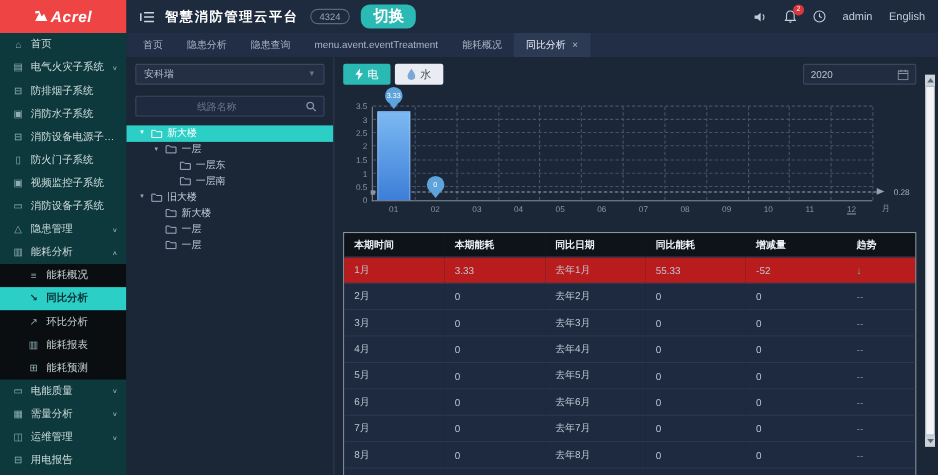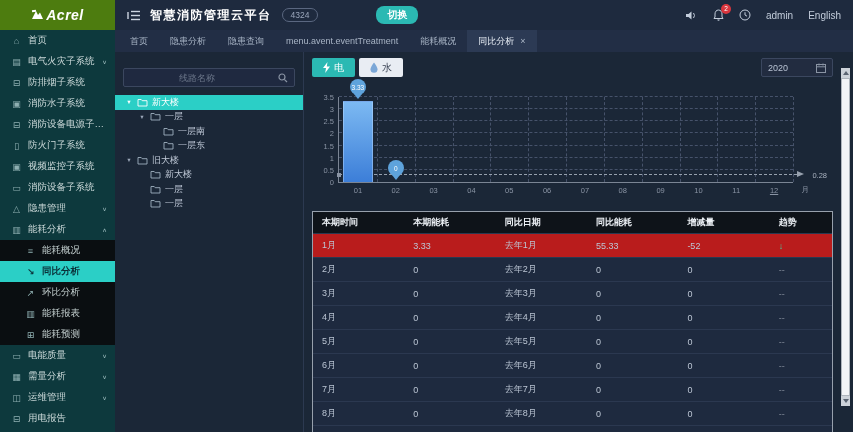--- a/index.html
+++ b/index.html
@@ -1,26 +1,26 @@
 <!DOCTYPE html>
 <html><head>
 <meta charset="utf-8">
 <style>
   * { margin:0; padding:0; box-sizing:border-box; }
   html,body { width:853px; height:432px; overflow:hidden; }
   body { background:#1b2737; font-family:"Liberation Sans","DejaVu Sans",sans-serif; color:#c6cfdc; }
 
   
   .header { display:flex; height:30px; }
-  .logo { width:115px; background:#4d7c0f; color:#fff; display:flex; align-items:center; justify-content:center; gap:2px; font-weight:bold; font-style:italic; font-size:14px; letter-spacing:.5px; flex-shrink:0; }
+  .logo { width:115px; background:#ef4444; color:#fff; display:flex; align-items:center; justify-content:center; gap:2px; font-weight:bold; font-style:italic; font-size:14px; letter-spacing:.5px; flex-shrink:0; }
   .header-main { flex:1; background:#1e2a3e; display:flex; align-items:center; padding:0 12px; gap:10px; min-width:0; }
   .burger svg { display:block; }
   .app-title { color:#fff; font-size:12px; font-weight:bold; letter-spacing:1.5px; white-space:nowrap; }
   .badge-pill { border:1px solid #5a6780; color:#9aa6bb; font-size:8.5px; border-radius:8px; padding:1px 8px; }
-  .switch-pill { background:#2bb9b3; color:#fff; font-size:10px; font-weight:bold; border-radius:8px; padding:2px 11px; cursor:pointer;margin-left:48px; }
+  .switch-pill { background:#2bb9b3; color:#fff; font-size:14px; font-weight:bold; border-radius:8px; padding:2px 11px; cursor:pointer; }
   .header-right { margin-left:auto; display:flex; align-items:center; gap:15px; font-size:10px; color:#c3cddb; }
   .hicon { position:relative; display:flex; align-items:center; }
   .bell-badge { position:absolute; top:-5px; right:-7px; background:#d9363e; color:#fff; font-size:6.5px; border-radius:6px; min-width:10px; height:10px; line-height:10px; text-align:center; padding:0 2px; }
 
   
   .body-row { display:flex; height:402px; }
 
   
   .sidebar { width:115px; background:#0d393d; flex-shrink:0; overflow:hidden; }
   .sb-item { display:flex; align-items:center; height:21px; padding:0 8px 0 11px; font-size:9.5px; color:#cfdcdc; gap:6px; cursor:pointer; white-space:nowrap; }
@@ -55,21 +55,21 @@
   .tree-row.selected .tree-caret { color:#fff; }
   .tree-folder { display:flex; align-items:center; color:#9fb0c0; flex-shrink:0; }
   .tree-row.selected .tree-folder { color:#fff; }
 
   
   .right-section { flex:1; border-left:1px solid #2c3950; min-width:0; position:relative; padding:6px 20px 0 8px; }
   .toolbar { display:flex; align-items:center; }
   .btn-energy { display:flex; align-items:center; gap:4px; height:19px; padding:0 11px; border-radius:2px; font-size:10px; cursor:pointer; }
   .btn-electric { background:#2bb9b3; color:#fff; }
   .btn-water { background:#e9edf3; color:#3a4354; margin-left:4px; }
-  .year-select { margin-left:auto; width:72px; height:19px; border:1px solid #3b475f; background:#222c40; border-radius:2px; display:flex; align-items:center; justify-content:space-between; padding:0 6px; font-size:9px; color:#b8c2d2; cursor:pointer; }
+  .year-select { margin-left:auto; width:103px; height:19px; border:1px solid #3b475f; background:#222c40; border-radius:2px; display:flex; align-items:center; justify-content:space-between; padding:0 6px; font-size:9px; color:#b8c2d2; cursor:pointer; }
 
   
   .chart { position:relative; height:120px; margin-top:4px; }
   .plot { position:absolute; left:26px; right:40px; top:16px; bottom:18px; border-left:1px solid #7b8594; border-bottom:1px solid #7b8594; }
   .gridline { position:absolute; left:0; right:0; border-top:1px dashed #46526a; }
   .vline { position:absolute; top:0; bottom:0; border-left:1px dashed #46526a; }
   .ytick { position:absolute; left:-5px; transform:translate(-100%,50%); font-size:7.5px; color:#8a94a4; }
   .xtick { position:absolute; bottom:-13px; transform:translateX(-50%); font-size:7.5px; color:#8a94a4; }
   .avgline { position:absolute; left:0; right:-4px; border-top:1px dashed #97a1ae; }
   .avgline::before { content:''; position:absolute; left:-2px; top:-2.5px; width:4px; height:4px; background:#8a94a4; }
@@ -254,20 +254,24 @@
           <span>能耗概况</span>
         </div>
         <div class="tab active">
           <span>同比分析</span>
           <span class="tab-close">×</span>
         </div>
       </div>
 
     <div class="content">
       <div class="tree-panel">
+        <div class="org-select">
+          <span>安科瑞</span>
+          <span class="sel-chev">▼</span>
+        </div>
         <div class="search-box">
           <input type="text" placeholder="线路名称" style="">
           <span class="search-btn">
             <svg width="10" height="10" viewBox="0 0 10 10">
                 <circle cx="4" cy="4" r="3" fill="none" stroke="#8a94a4" stroke-width="1.2"></circle>
                 <line x1="6.3" y1="6.3" x2="9" y2="9" stroke="#8a94a4" stroke-width="1.2"></line>
               </svg>
           </span>
         </div>
         <div class="tree">
@@ -289,30 +293,30 @@
               </span>
               <span>一层</span>
             </div>
             <div class="tree-row" style="padding-left: 28px;">
               <span class="tree-caret"></span>
               <span class="tree-folder">
                 <svg width="11" height="9" viewBox="0 0 11 9">
                   <path d="M1 1.5 h3.2 l1 1.2 H10 V8 H1 Z" fill="none" stroke="currentColor" stroke-width="0.9"></path>
                 </svg>
               </span>
-              <span>一层南</span>
+              <span>一层东</span>
             </div>
             <div class="tree-row" style="padding-left: 28px;">
               <span class="tree-caret"></span>
               <span class="tree-folder">
                 <svg width="11" height="9" viewBox="0 0 11 9">
                   <path d="M1 1.5 h3.2 l1 1.2 H10 V8 H1 Z" fill="none" stroke="currentColor" stroke-width="0.9"></path>
                 </svg>
               </span>
-              <span>一层东</span>
+              <span>一层南</span>
             </div>
             <div class="tree-row" style="padding-left: 2px;">
               <span class="tree-caret">▼</span>
               <span class="tree-folder">
                 <svg width="11" height="9" viewBox="0 0 11 9">
                   <path d="M1 1.5 h3.2 l1 1.2 H10 V8 H1 Z" fill="none" stroke="currentColor" stroke-width="0.9"></path>
                 </svg>
               </span>
               <span>旧大楼</span>
             </div>

